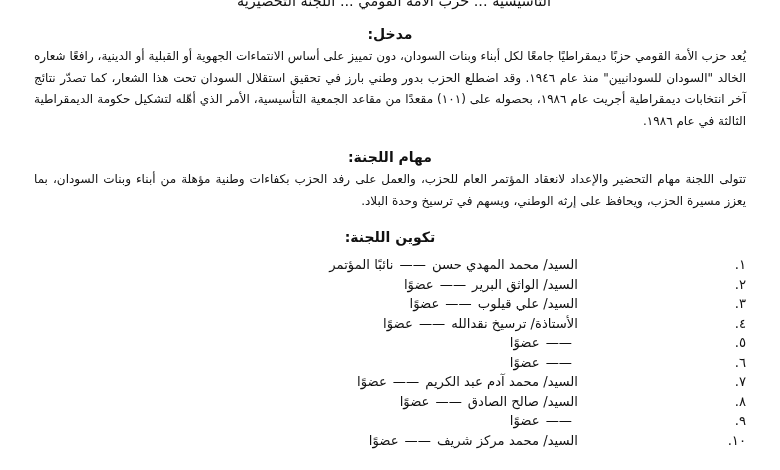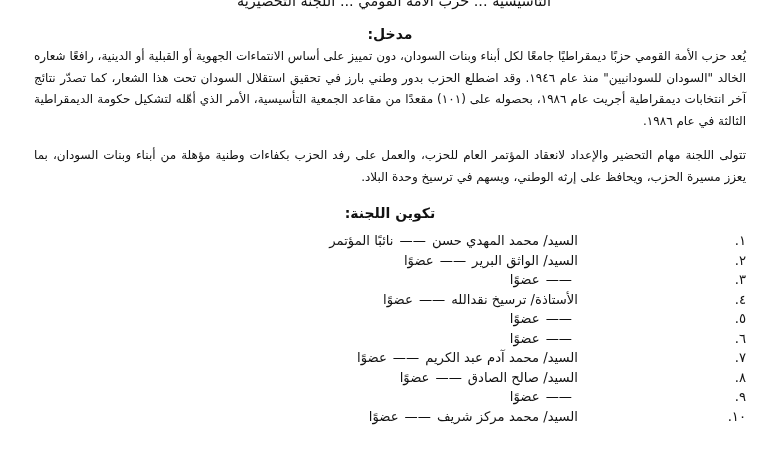--- a/index.html
+++ b/index.html
@@ -118,20 +118,21 @@
   <div class="body-wrap">
 
     <div class="section">
       <div class="sec-head">مدخل:</div>
       <p class="para intro-block">يُعد حزب الأمة القومي حزبًا ديمقراطيًا جامعًا لكل أبناء وبنات السودان، دون تمييز على أساس الانتماءات الجهوية أو القبلية أو الدينية، رافعًا شعاره الخالد "السودان للسودانيين" منذ عام ١٩٤٦. وقد اضطلع الحزب بدور وطني بارز في تحقيق استقلال السودان تحت هذا الشعار، كما تصدّر نتائج آخر انتخابات ديمقراطية أجريت عام ١٩٨٦، بحصوله على (١٠١) مقعدًا من مقاعد الجمعية التأسيسية، الأمر الذي أهّله لتشكيل حكومة الديمقراطية الثالثة في عام ١٩٨٦.</p>
     </div>
 
     <div class="spacer-sm"></div>
 
     <div class="section">
+      <div class="sec-head">مهام اللجنة:</div>
       <p class="para">تتولى اللجنة مهام التحضير والإعداد لانعقاد المؤتمر العام للحزب، والعمل على رفد الحزب بكفاءات وطنية مؤهلة من أبناء وبنات السودان، بما يعزز مسيرة الحزب، ويحافظ على إرثه الوطني، ويسهم في ترسيخ وحدة البلاد.</p>
     </div>
 
     <div class="spacer-sm"></div>
 
     <div class="section">
       <div class="sec-head">تكوين اللجنة:</div>
     </div>
 
     <div class="spacer-xs"></div>
@@ -144,20 +145,21 @@
         <span class="li-role">نائبًا المؤتمر</span>
       </li>
       <li>
         <span class="li-num">٢.</span>
         <span class="li-name">السيد/ الواثق البرير</span>
         <span class="li-dash">——</span>
         <span class="li-role">عضوًا</span>
       </li>
       <li>
         <span class="li-num">٣.</span>
+        <span class="li-name">السيد/ علي قيلوب</span>
         <span class="li-dash">——</span>
         <span class="li-role">عضوًا</span>
       </li>
       <li>
         <span class="li-num">٤.</span>
         <span class="li-name">الأستاذة/ ترسيخ نقدالله</span>
         <span class="li-dash">——</span>
         <span class="li-role">عضوًا</span>
       </li>
       <li>

